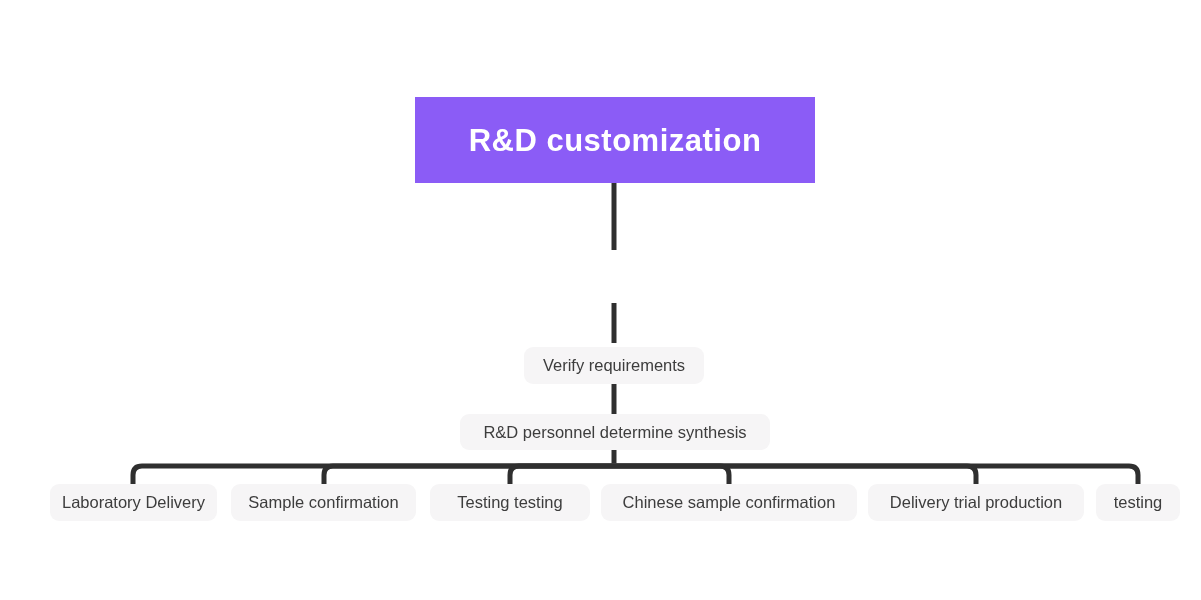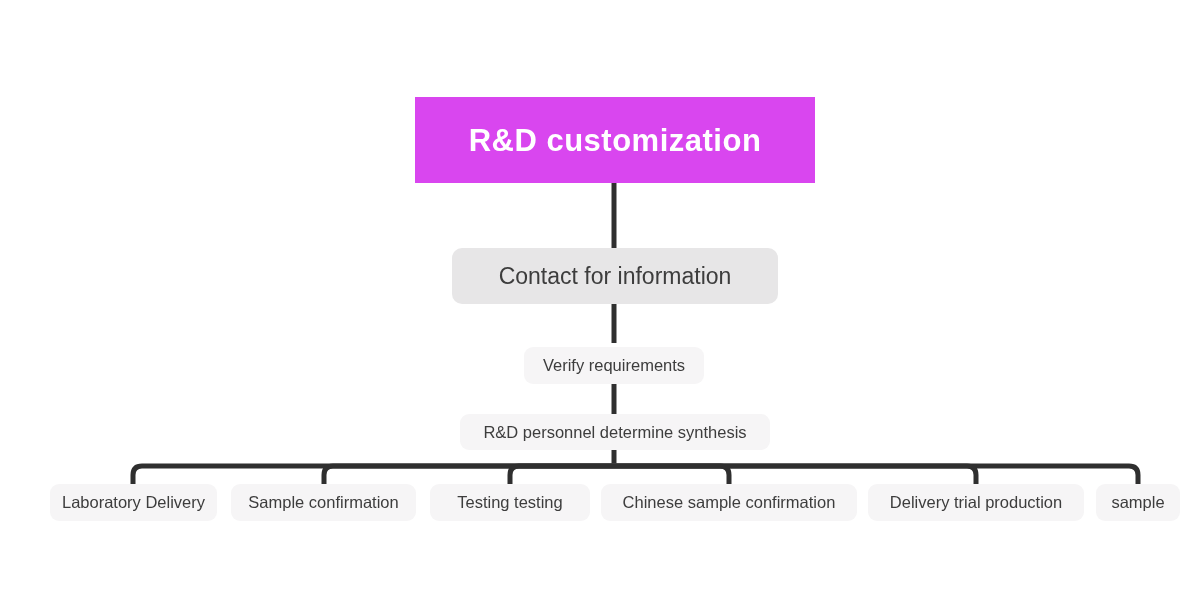--- a/index.html
+++ b/index.html
@@ -31,21 +31,21 @@
     white-space: nowrap;
     color: #3d3d3d;
     background: #f6f5f6;
     border-radius: 9px;
     font-size: 16.5px;
     line-height: 1;
   }
   .node.root {
     left: 415px; top: 97px;
     width: 400px; height: 86px;
-    background: #d946ef;
+    background: #8b5cf6;
     color: #ffffff;
     font-weight: bold;
     font-size: 31px;
     letter-spacing: 0.5px;
     border-radius: 0;
   }
   .node.l1 {
     left: 452px; top: 248px;
     width: 326px; height: 56px;
     background: #e7e6e7;
@@ -81,31 +81,30 @@
     <path d="M614 466 L142 466 Q133 466 133 475 L133 486"></path>
     <path d="M614 466 L333 466 Q324 466 324 475 L324 486"></path>
     <path d="M614 466 L519 466 Q510 466 510 475 L510 486"></path>
     <path d="M614 466 L720 466 Q729 466 729 475 L729 486"></path>
     <path d="M614 466 L967 466 Q976 466 976 475 L976 486"></path>
     <path d="M614 466 L1129 466 Q1138 466 1138 475 L1138 486"></path>
   </svg>
 
   <div class="node root">R&amp;D customization</div>
 
-  <div class="node l1">Contact for information</div>
 
   <div class="node l2">Verify requirements</div>
 
   <div class="node l3">R&amp;D personnel determine synthesis</div>
 
   <div class="node child c0">Laboratory Delivery</div>
 
   <div class="node child c1">Sample confirmation</div>
 
   <div class="node child c2">Testing testing</div>
 
   <div class="node child c3">Chinese sample confirmation</div>
 
   <div class="node child c4">Delivery trial production</div>
 
-  <div class="node child c5">sample</div>
+  <div class="node child c5">testing</div>
 
 </div>
 
 </body></html>

